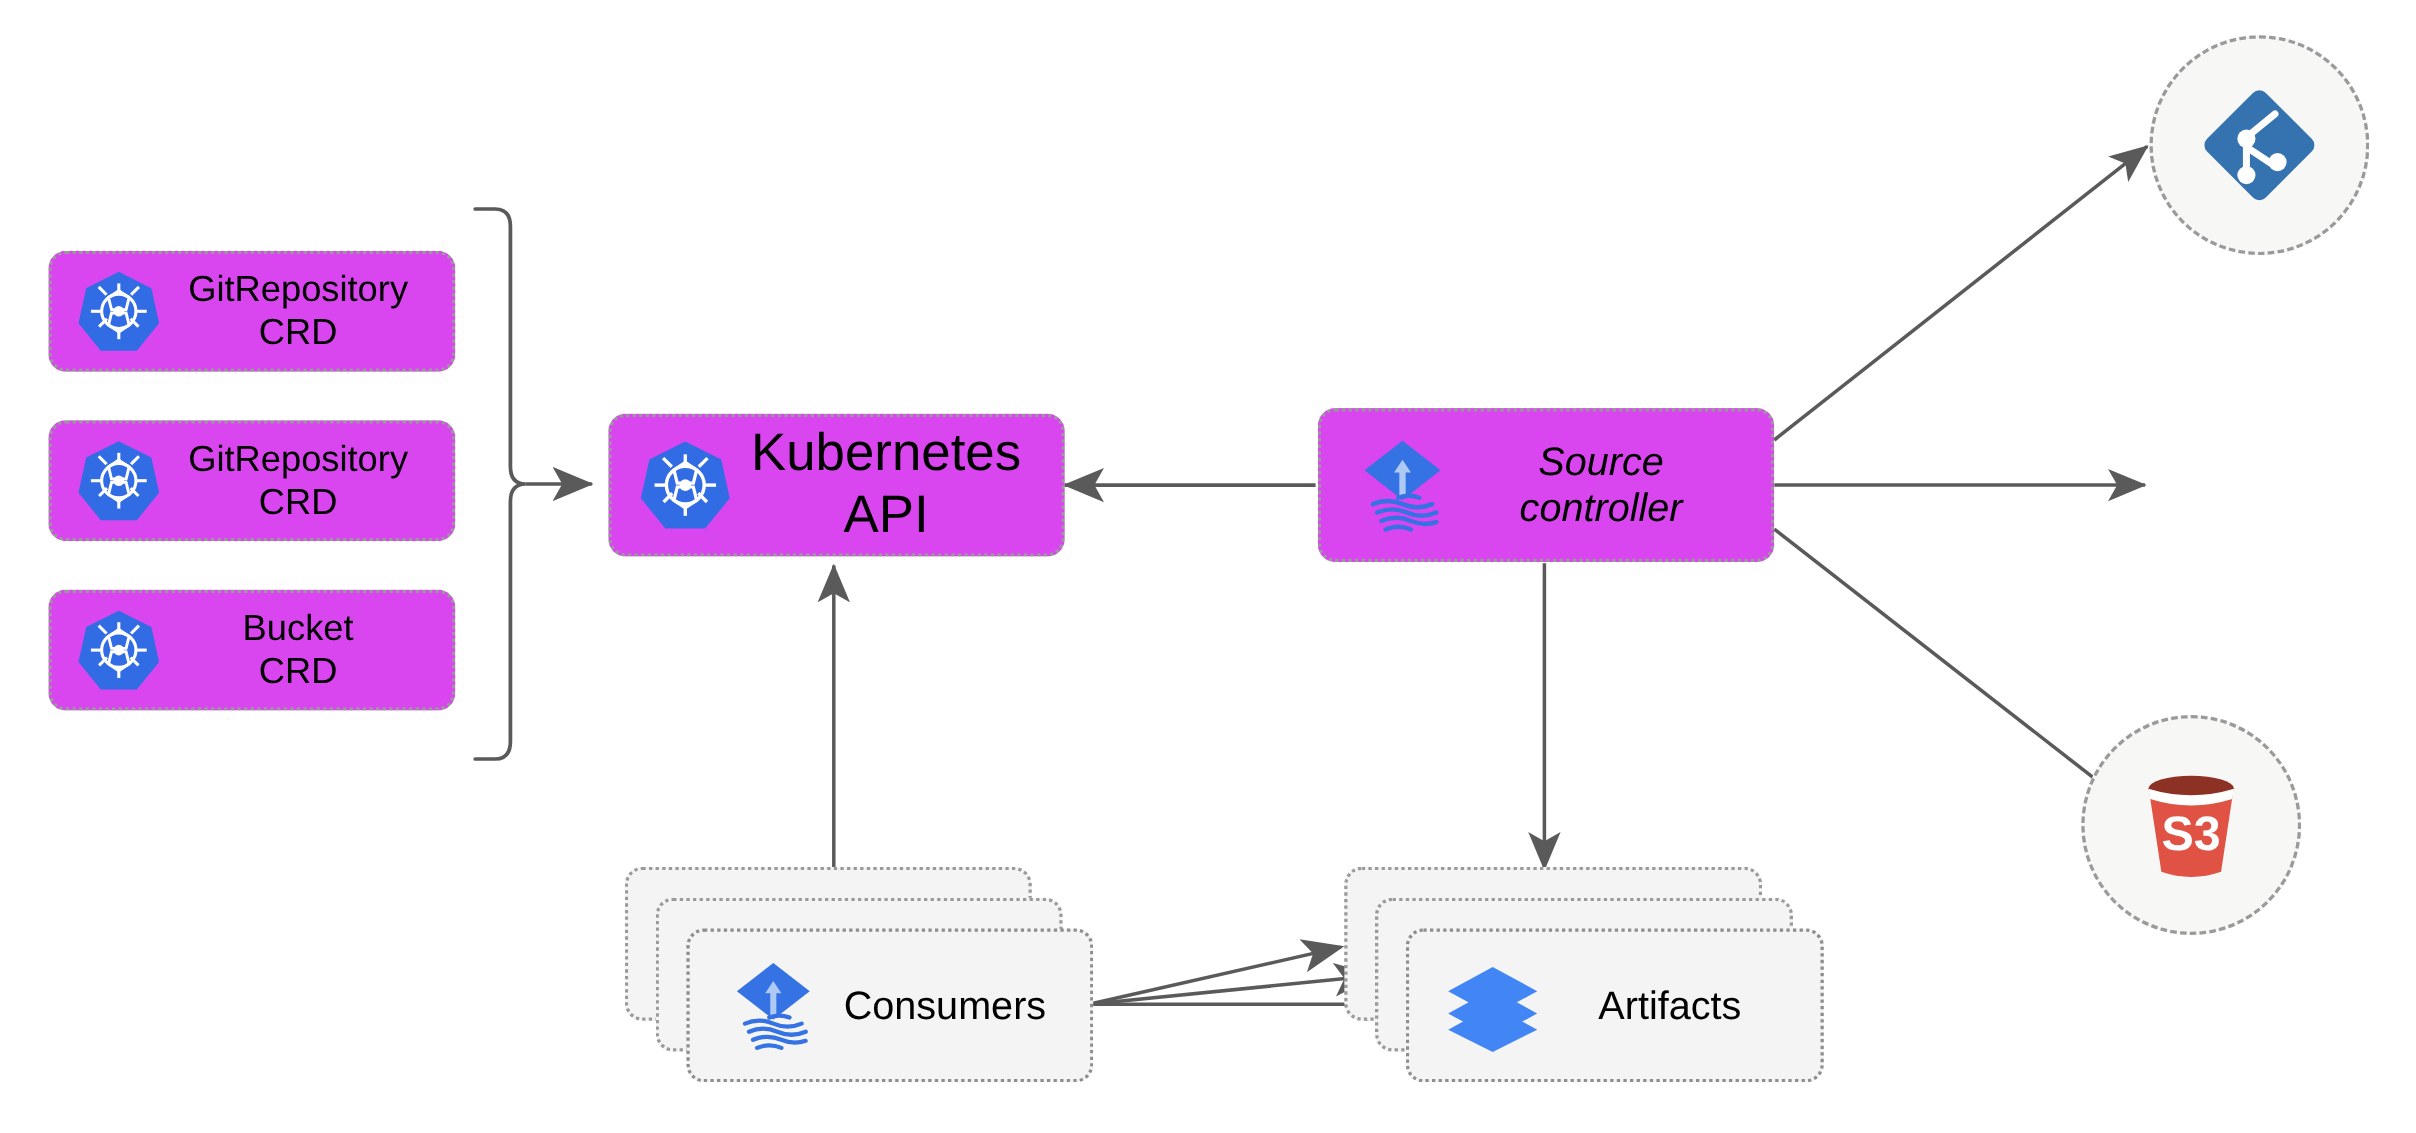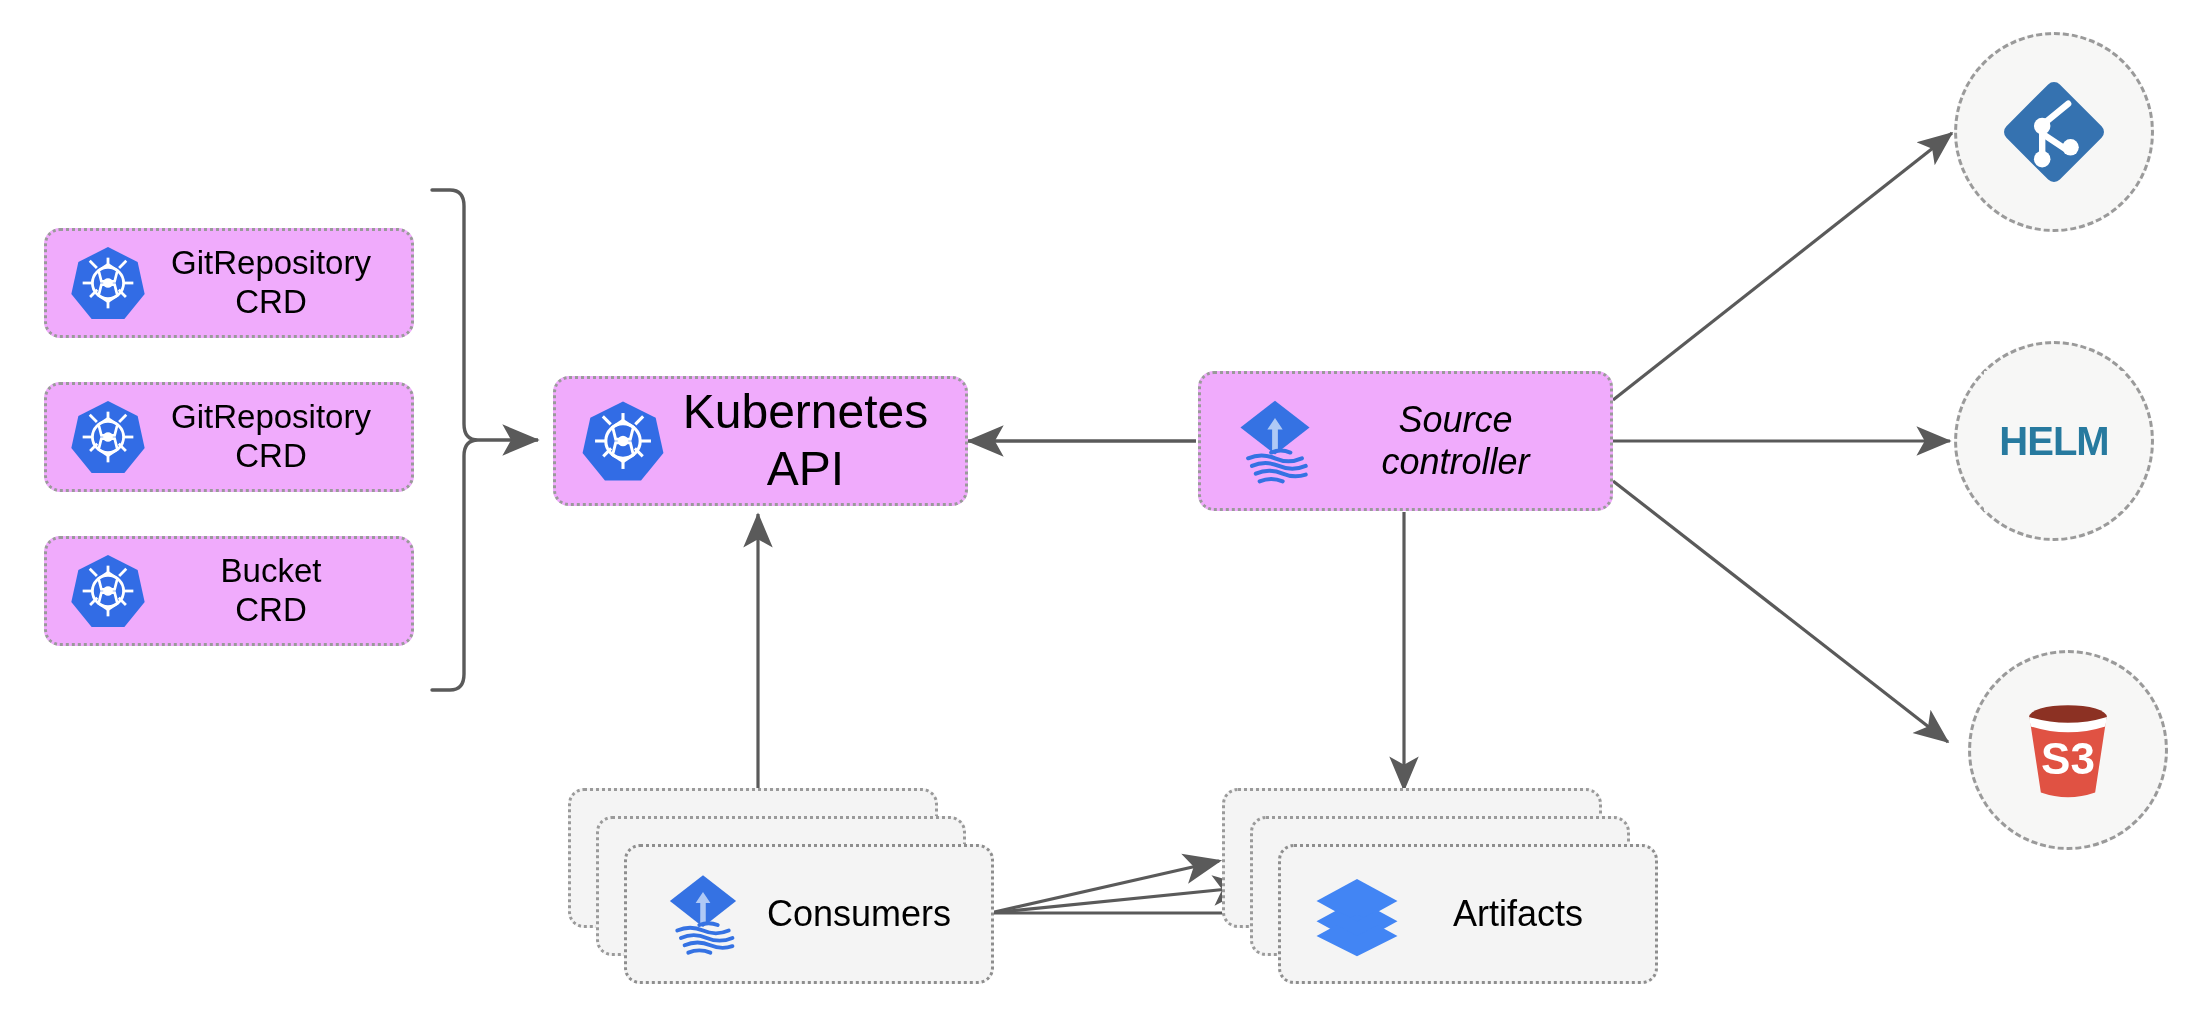--- a/index.html
+++ b/index.html
@@ -8,21 +8,21 @@
     width:2196px;height:1030px;position:relative;overflow:hidden;
   }
   #stage{position:absolute;left:0;top:0;width:2196px;height:1030px;}
 
   
   #wires{position:absolute;left:0;top:0;width:2196px;height:1030px;pointer-events:none;}
 
   
   .node{
     position:absolute;
-    background:#f0abfc;
+    background:#d946ef;
     border:3px dotted #9a9a9a;
     border-radius:16px;
     box-sizing:border-box;
     display:flex;align-items:center;
   }
   .node .label{
     color:#000;
     font-size:34px;
     line-height:1.18;
     text-align:center;
@@ -268,41 +268,22 @@
         <g fill="#ffffff">
           <circle cx="40" cy="73" r="7"></circle>
           <circle cx="40" cy="45" r="7"></circle>
           <circle cx="64" cy="63" r="7"></circle>
         </g>
       </svg>
     </span>
 
   </div>
 
-  <div class="circ" style="left:1954px;top:341px;width:200px;height:200px;">
-    <span style="position:relative;display:block;width:140px;height:140px;">
-      <svg width="140" height="140" viewBox="0 0 100 100" aria-hidden="true" style="position:absolute;left:0;top:0;">
-        <g fill="none" stroke="#277A9F" stroke-width="6.4" stroke-linecap="round">
-          <circle cx="50" cy="50" r="27"></circle>
-          <path d="M50 23 L50 9"></path>
-          <path d="M50 77 L50 91"></path>
-          <path d="M31 31 L21 21"></path>
-          <path d="M69 69 L79 79"></path>
-          <path d="M69 31 L79 21"></path>
-          <path d="M31 69 L21 79"></path>
-        </g>
-      </svg>
-      <span style="position:absolute;left:0;top:0;width:140px;height:140px;
-                   display:flex;align-items:center;justify-content:center;
-                   color:#277A9F;font-size:40px;font-weight:bold;letter-spacing:-1px;
-                   background:#f7f7f6;">HELM</span>
-    </span>
-  </div>
-
-  <div class="circ" style="left:1968px;top:650px;width:200px;height:200px;">
+
+  <div class="circ" style="left:1892px;top:650px;width:200px;height:200px;">
     <span style="position:relative;display:block;width:118px;height:118px;">
       <svg width="118" height="118" viewBox="0 0 100 100" aria-hidden="true" style="position:absolute;left:0;top:0;">
         <ellipse cx="50" cy="22" rx="33" ry="10" fill="#8C3123"></ellipse>
         <path d="M17.6 24 Q 50 34 82.4 24 L73 86 Q 50 94 27 86 Z" fill="#E05243"></path>
         <path d="M17 22 Q 50 32 83 22 L81.6 30 Q 50 40 18.4 30 Z" fill="#ffffff"></path>
       </svg>
       <span style="position:absolute;left:0;top:0;width:118px;height:118px;
                    display:flex;align-items:center;justify-content:center;
                    color:#ffffff;font-size:44px;font-weight:bold;padding-top:18px;
                    box-sizing:border-box;">S3</span>

